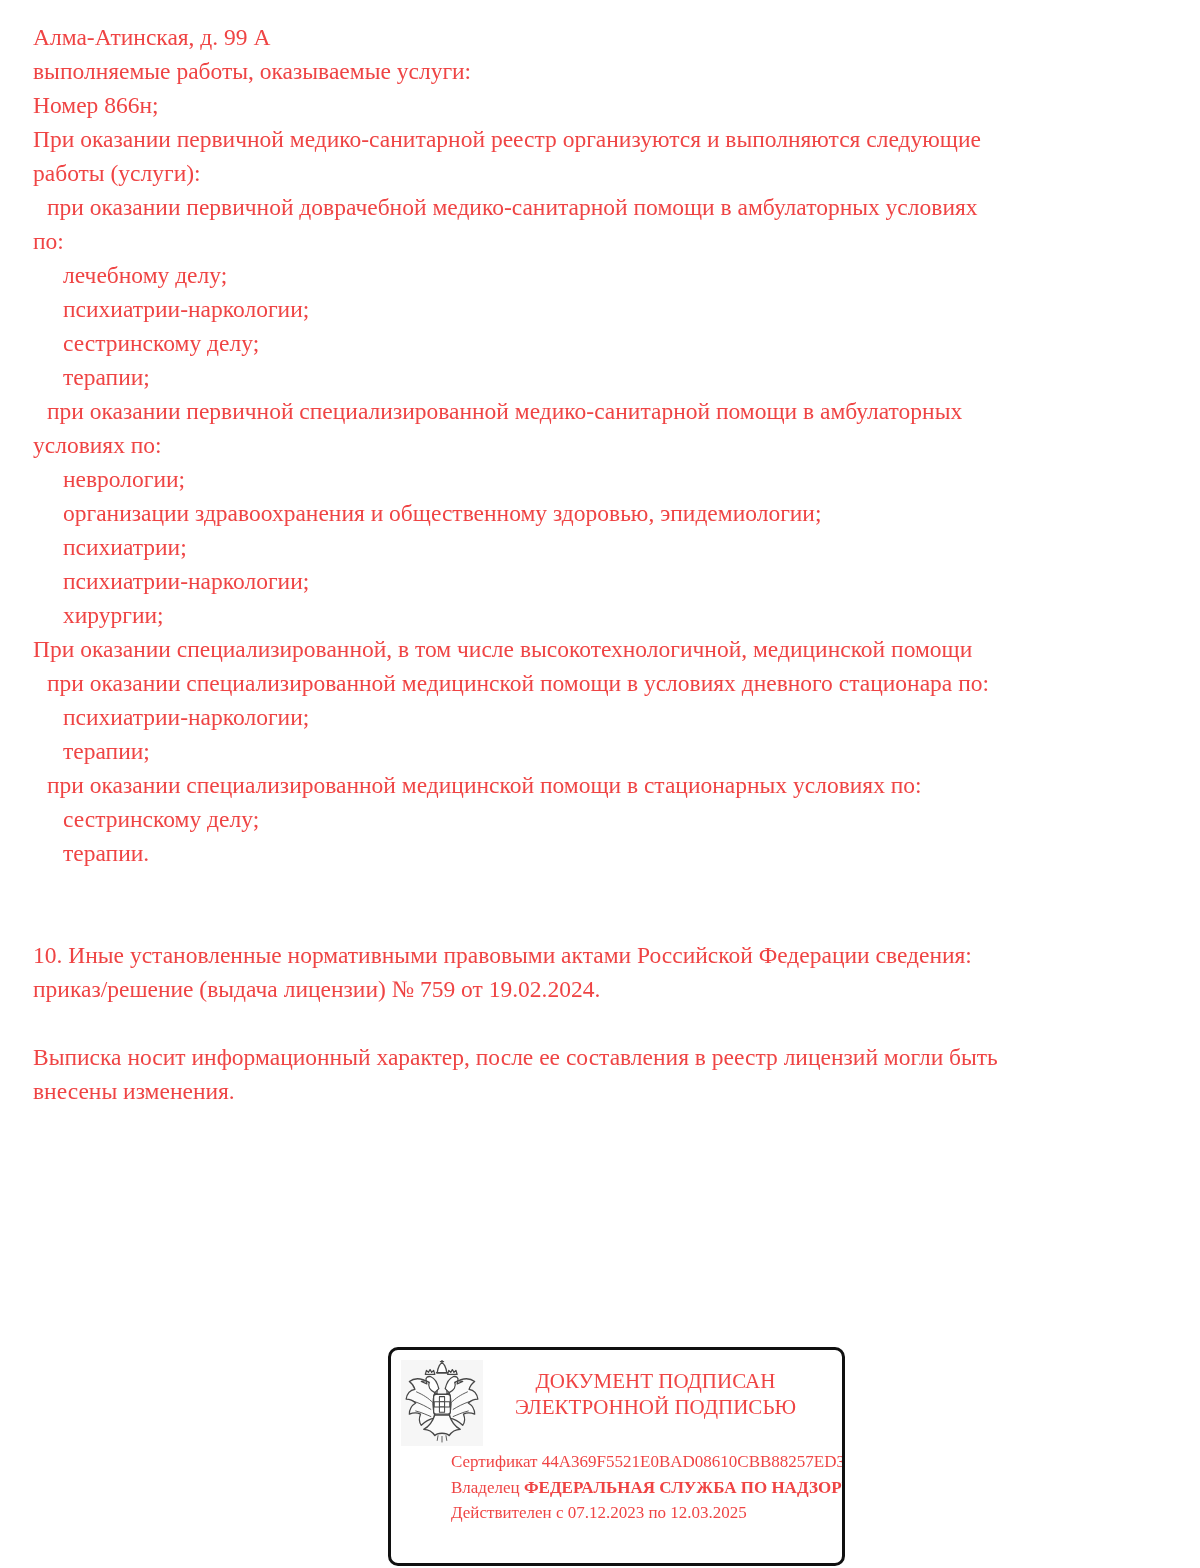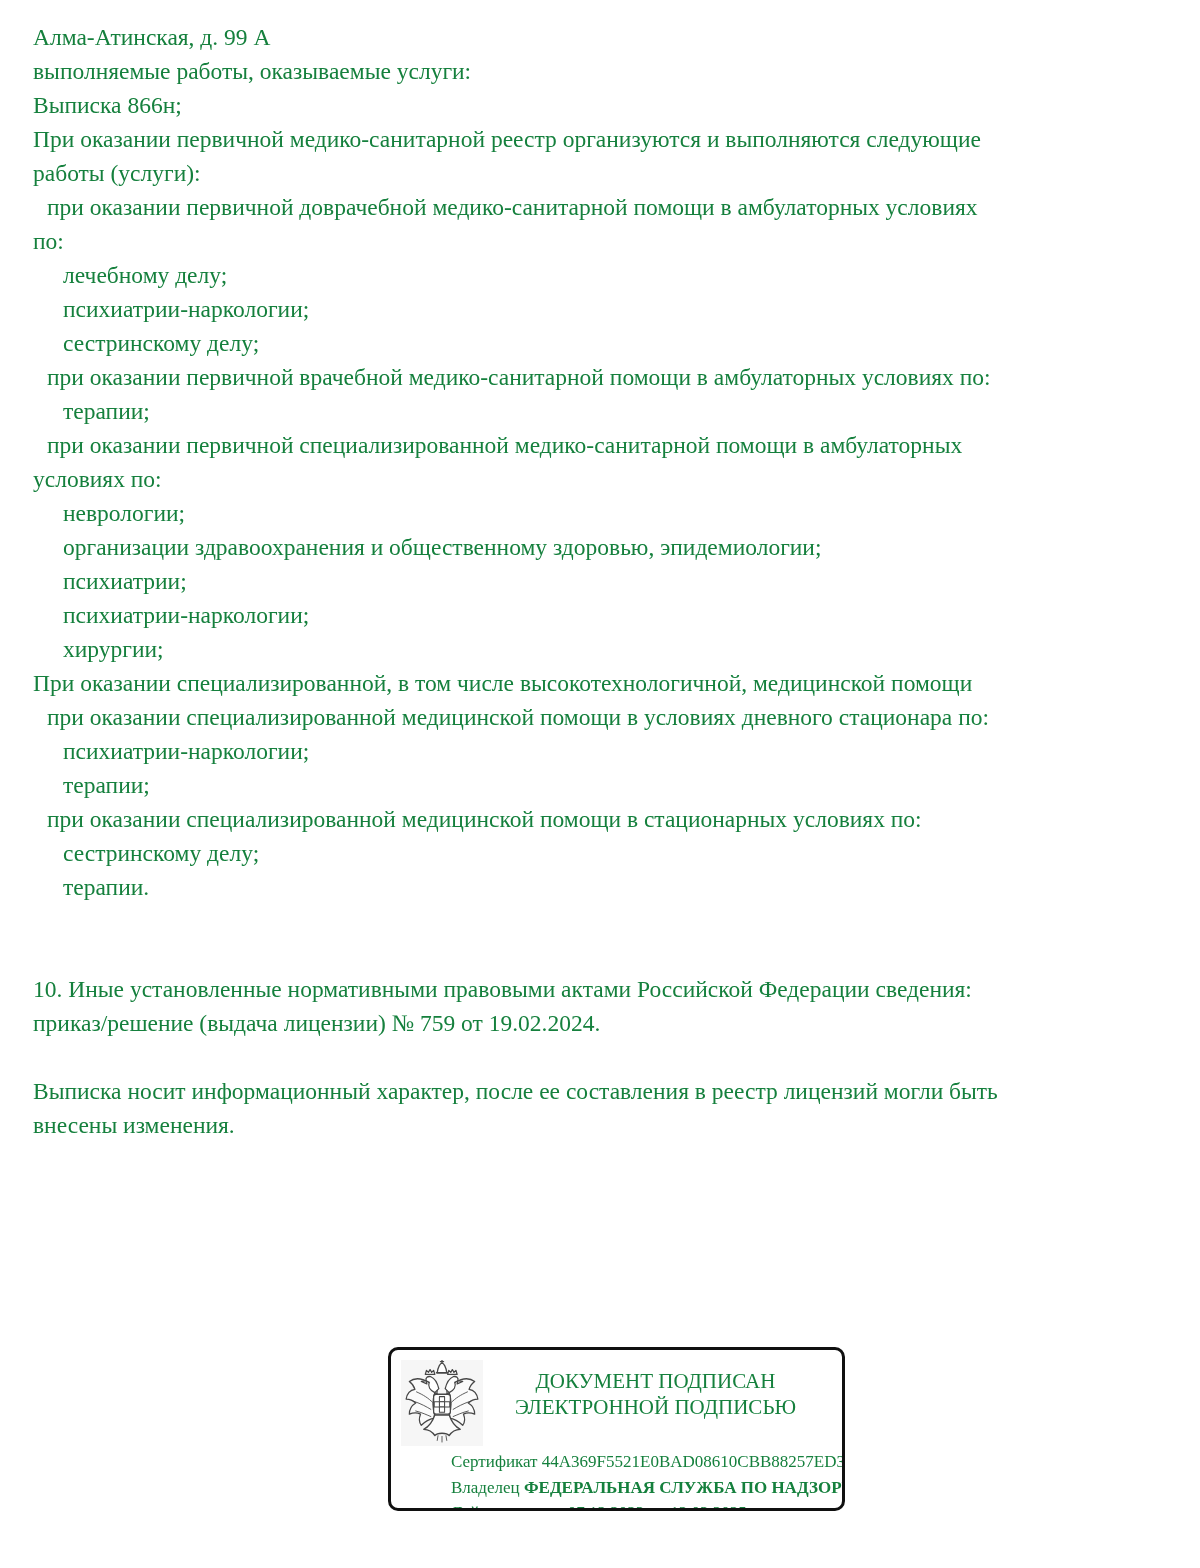--- a/index.html
+++ b/index.html
@@ -2,21 +2,21 @@
 <html lang="ru"><head>
 <meta charset="utf-8">
 <style>
   * { margin: 0; padding: 0; box-sizing: border-box; }
   html, body { background: #ffffff; }
   .page {
     position: relative;
     width: 1200px;
     height: 1568px;
     background: #ffffff;
-    color: #15803d;
+    color: #ef4444;
     font-family: "Liberation Serif", "DejaVu Serif", serif;
     overflow: hidden;
     text-decoration: underline;
   }
   .doc-text {
     position: absolute;
     left: 33px;
     top: 20px;
     right: 18px;
     font-size: 23.5px;
@@ -29,21 +29,21 @@
   }
   .indent-0 { padding-left: 0; }
   .indent-1 { padding-left: 14px; }
   .indent-2 { padding-left: 30px; }
 
   .stamp {
     position: absolute;
     left: 388px;
     top: 1347px;
     width: 457px;
-    height: 164px;
+    height: 219px;
     background: #ffffff;
     border: 3px solid #101010;
     border-radius: 10px;
     overflow: hidden;
   }
   .stamp-top {
     display: flex;
     align-items: flex-start;
     height: 96px;
     padding: 10px 14px 0 10px;
@@ -77,29 +77,28 @@
   .owner-name { font-weight: bold; }
 </style>
 </head>
 <body>
 
 <div class="page">
 
   <div class="doc-text">
       <div class="doc-line indent-0">Алма-Атинская, д. 99 А</div>
       <div class="doc-line indent-0">выполняемые работы, оказываемые услуги:</div>
-      <div class="doc-line indent-0">Выписка 866н;</div>
+      <div class="doc-line indent-0">Номер 866н;</div>
       <div class="doc-line indent-0">При оказании первичной медико-санитарной реестр организуются и выполняются следующие</div>
       <div class="doc-line indent-0">работы (услуги):</div>
       <div class="doc-line indent-1">при оказании первичной доврачебной медико-санитарной помощи в амбулаторных условиях</div>
       <div class="doc-line indent-0">по:</div>
       <div class="doc-line indent-2">лечебному делу;</div>
       <div class="doc-line indent-2">психиатрии-наркологии;</div>
       <div class="doc-line indent-2">сестринскому делу;</div>
-      <div class="doc-line indent-1">при оказании первичной врачебной медико-санитарной помощи в амбулаторных условиях по:</div>
       <div class="doc-line indent-2">терапии;</div>
       <div class="doc-line indent-1">при оказании первичной специализированной медико-санитарной помощи в амбулаторных</div>
       <div class="doc-line indent-0">условиях по:</div>
       <div class="doc-line indent-2">неврологии;</div>
       <div class="doc-line indent-2">организации здравоохранения и общественному здоровью, эпидемиологии;</div>
       <div class="doc-line indent-2">психиатрии;</div>
       <div class="doc-line indent-2">психиатрии-наркологии;</div>
       <div class="doc-line indent-2">хирургии;</div>
       <div class="doc-line indent-0">При оказании специализированной, в том числе высокотехнологичной, медицинской помощи</div>
       <div class="doc-line indent-1">при оказании специализированной медицинской помощи в условиях дневного стационара по:</div>

